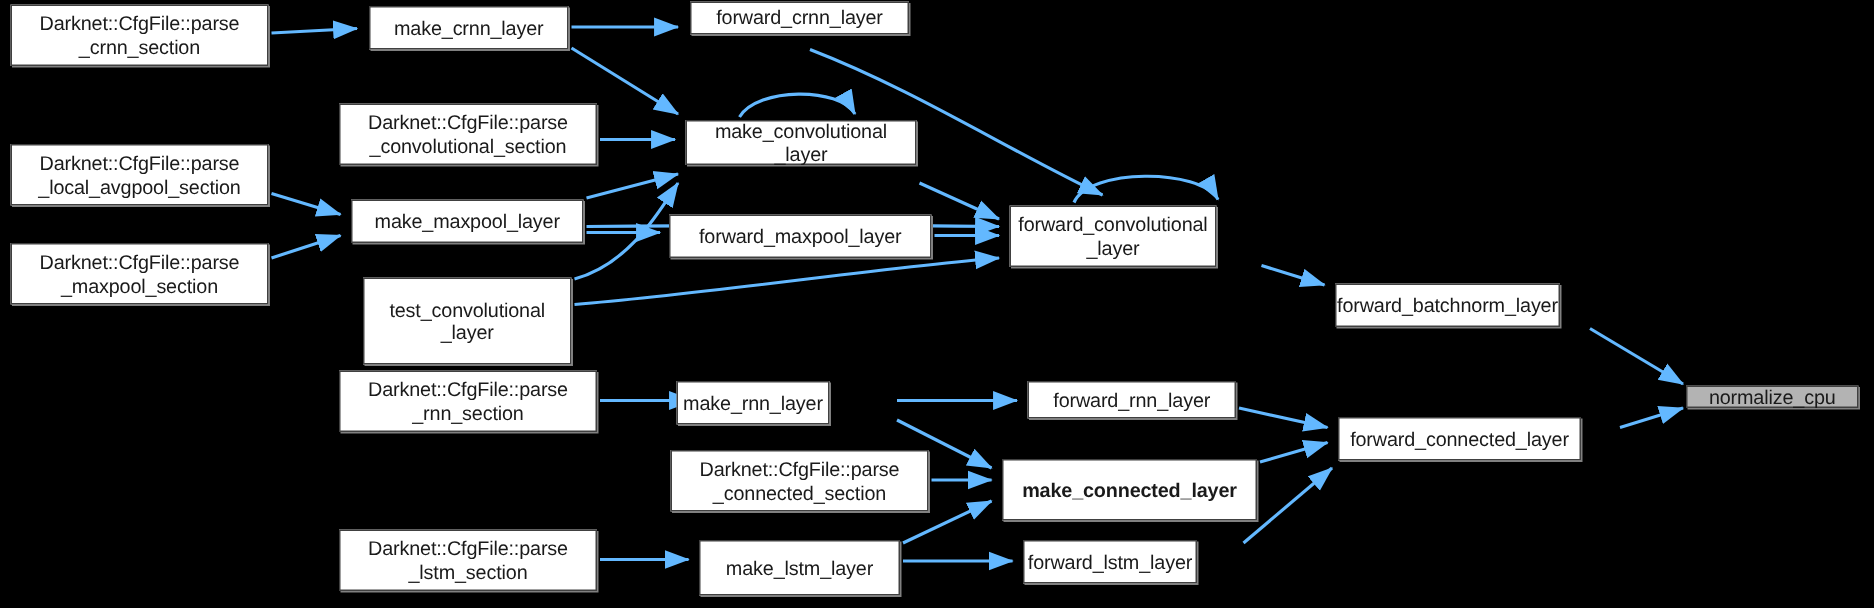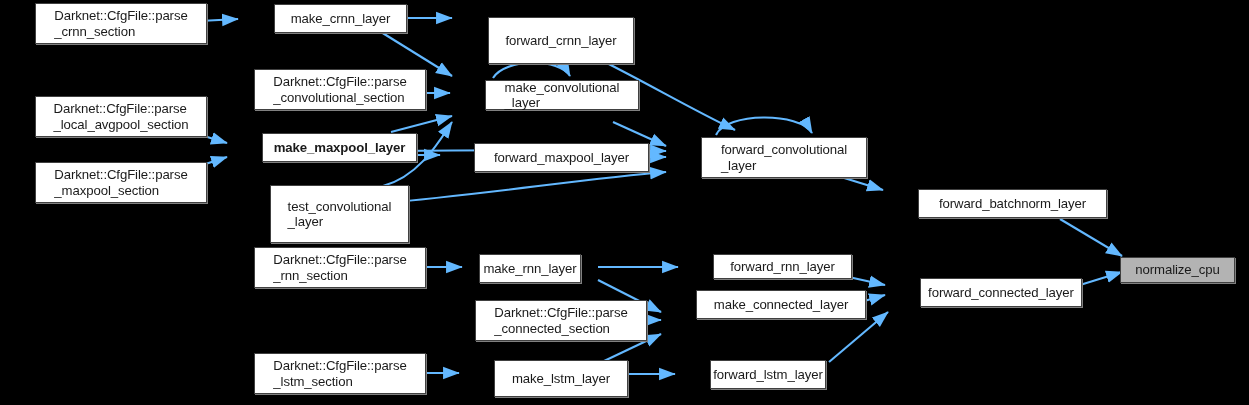--- a/index.html
+++ b/index.html
@@ -27,23 +27,23 @@
     box-sizing: border-box;
     background: #ffffff;
     border: 1px solid #404040;
     box-shadow: 1px 1px 0 0 #808080;
     color: #1a1a1a;
     font-size: 13.2px;
     line-height: 15.5px;
     display: flex;
     align-items: center;
     justify-content: center;
+    text-align: center;
     white-space: pre-line;
     letter-spacing: -0.1px;
-    margin-left: 28px;
   }
   .node.focus {
     background: #b3b3b3;
   }
 </style>
 </head>
 <body>
 
 <div id="canvas">
 
@@ -83,44 +83,44 @@
         <path d="M 602,374 L 675,374" marker-end="url(#arrow)" stroke="#63b8ff"></path>
         <path d="M 829,362 L 888,312" marker-end="url(#arrow)" stroke="#63b8ff"></path>
         <path d="M 1080,285 L 1122,272" marker-end="url(#arrow)" stroke="#63b8ff"></path>
       </g>
   </svg>
 
   <div id="node-layer">
       <div class="node" style="left: 7px; top: 3px; width: 172px; height: 41px;">Darknet::CfgFile::parse
 _crnn_section</div>
       <div class="node" style="left: 246px; top: 4px; width: 133px; height: 29px;">make_crnn_layer</div>
-      <div class="node" style="left: 460px; top: 17px; width: 146px; height: 47px;">forward_crnn_layer</div>
+      <div class="node" style="left: 460px; top: 1px; width: 146px; height: 22px;">forward_crnn_layer</div>
       <div class="node" style="left: 226px; top: 69px; width: 172px; height: 41px;">Darknet::CfgFile::parse
 _convolutional_section</div>
       <div class="node" style="left: 457px; top: 80px; width: 154px; height: 30px;">make_convolutional
 _layer</div>
       <div class="node" style="left: 7px; top: 96px; width: 172px; height: 41px;">Darknet::CfgFile::parse
 _local_avgpool_section</div>
-      <div class="node" style="left: 234px; top: 133px; width: 155px; height: 29px; font-weight: bold;">make_maxpool_layer</div>
+      <div class="node" style="left: 234px; top: 133px; width: 155px; height: 29px;">make_maxpool_layer</div>
       <div class="node" style="left: 446px; top: 143px; width: 175px; height: 29px;">forward_maxpool_layer</div>
-      <div class="node" style="left: 673px; top: 137px; width: 166px; height: 41px;">forward_convolutional
+      <div class="node" style="left: 673px; top: 137px; width: 138px; height: 41px;">forward_convolutional
 _layer</div>
       <div class="node" style="left: 7px; top: 162px; width: 172px; height: 41px;">Darknet::CfgFile::parse
 _maxpool_section</div>
       <div class="node" style="left: 242px; top: 185px; width: 139px; height: 58px;">test_convolutional
 _layer</div>
-      <div class="node" style="left: 890px; top: 189px; width: 189px; height: 29px;">forward_batchnorm_layer</div>
+      <div class="node" style="left: 890px; top: 189px; width: 150px; height: 29px;">forward_batchnorm_layer</div>
       <div class="node" style="left: 226px; top: 247px; width: 172px; height: 41px;">Darknet::CfgFile::parse
 _rnn_section</div>
       <div class="node" style="left: 451px; top: 254px; width: 102px; height: 29px;">make_rnn_layer</div>
       <div class="node" style="left: 685px; top: 254px; width: 139px; height: 25px;">forward_rnn_layer</div>
-      <div class="node focus" style="left: 1092px; top: 257px; width: 115px; height: 26px;">normalize_cpu</div>
+      <div class="node focus" style="left: 1124px; top: 257px; width: 115px; height: 15px;">normalize_cpu</div>
       <div class="node" style="left: 892px; top: 278px; width: 162px; height: 29px;">forward_connected_layer</div>
       <div class="node" style="left: 447px; top: 300px; width: 172px; height: 41px;">Darknet::CfgFile::parse
 _connected_section</div>
-      <div class="node" style="left: 668px; top: 290px; width: 170px; height: 29px;">make_connected_layer</div>
+      <div class="node" style="left: 668px; top: 306px; width: 170px; height: 41px; font-weight: bold;">make_connected_layer</div>
       <div class="node" style="left: 226px; top: 353px; width: 172px; height: 41px;">Darknet::CfgFile::parse
 _lstm_section</div>
       <div class="node" style="left: 466px; top: 360px; width: 134px; height: 37px;">make_lstm_layer</div>
       <div class="node" style="left: 682px; top: 360px; width: 116px; height: 29px;">forward_lstm_layer</div>
     </div>
 
 </div>
 
 </body></html>

